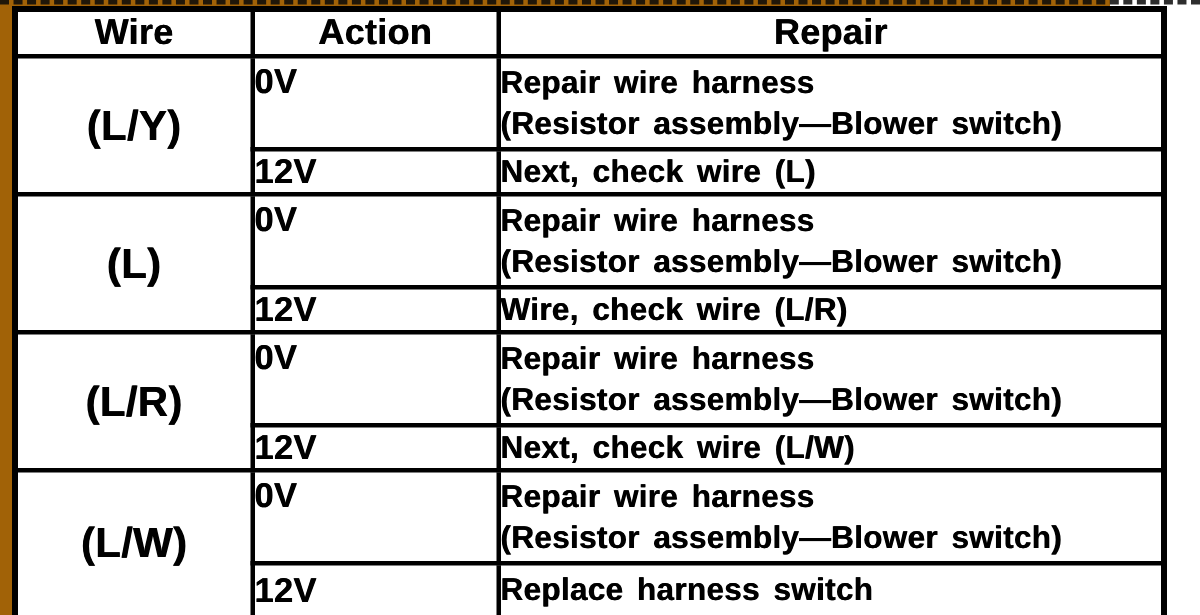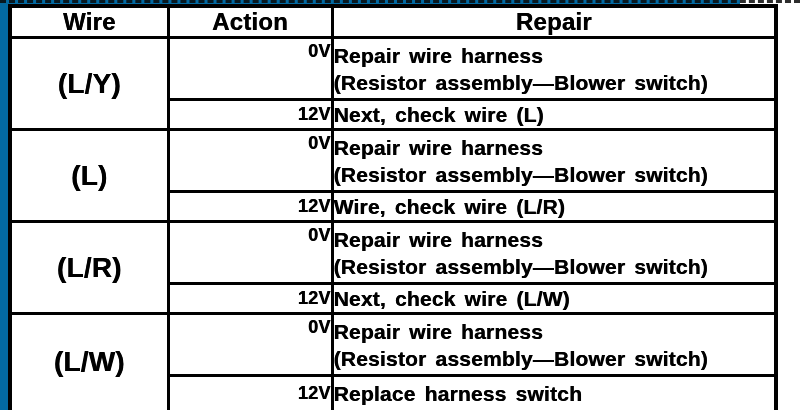--- a/index.html
+++ b/index.html
@@ -8,21 +8,21 @@
     width: 800px;
     height: 410px;
     background: #ffffff;
     font-family: "Liberation Sans", sans-serif;
     overflow: hidden;
   }
   .page {
     position: relative;
     width: 740px;
     height: 410px;
-    background: #0369a1;
+    background: #a16207;
     color: #000;
   }
   
   .scan-top-line {
     position: absolute;
     top: 0px;
     left: 0;
     width: 800px;
     height: 0;
     border-top: 3px dashed #0a0a0a;
@@ -63,23 +63,23 @@
     text-align: center;
     vertical-align: middle;
   }
   td.wire-cell {
     font-size: 28px;
     font-weight: 700;
     text-align: center;
     vertical-align: middle;
   }
   td.volt-cell {
-    font-size: 18px;
+    font-size: 23px;
     font-weight: 700;
-    text-align: right;
+    text-align: left;
     vertical-align: middle;
   }
   td.volt-top {
     vertical-align: top;
     padding-top: 2px;
   }
   td.action-cell {
     font-size: 21px;
     font-weight: 700;
     text-align: left;

